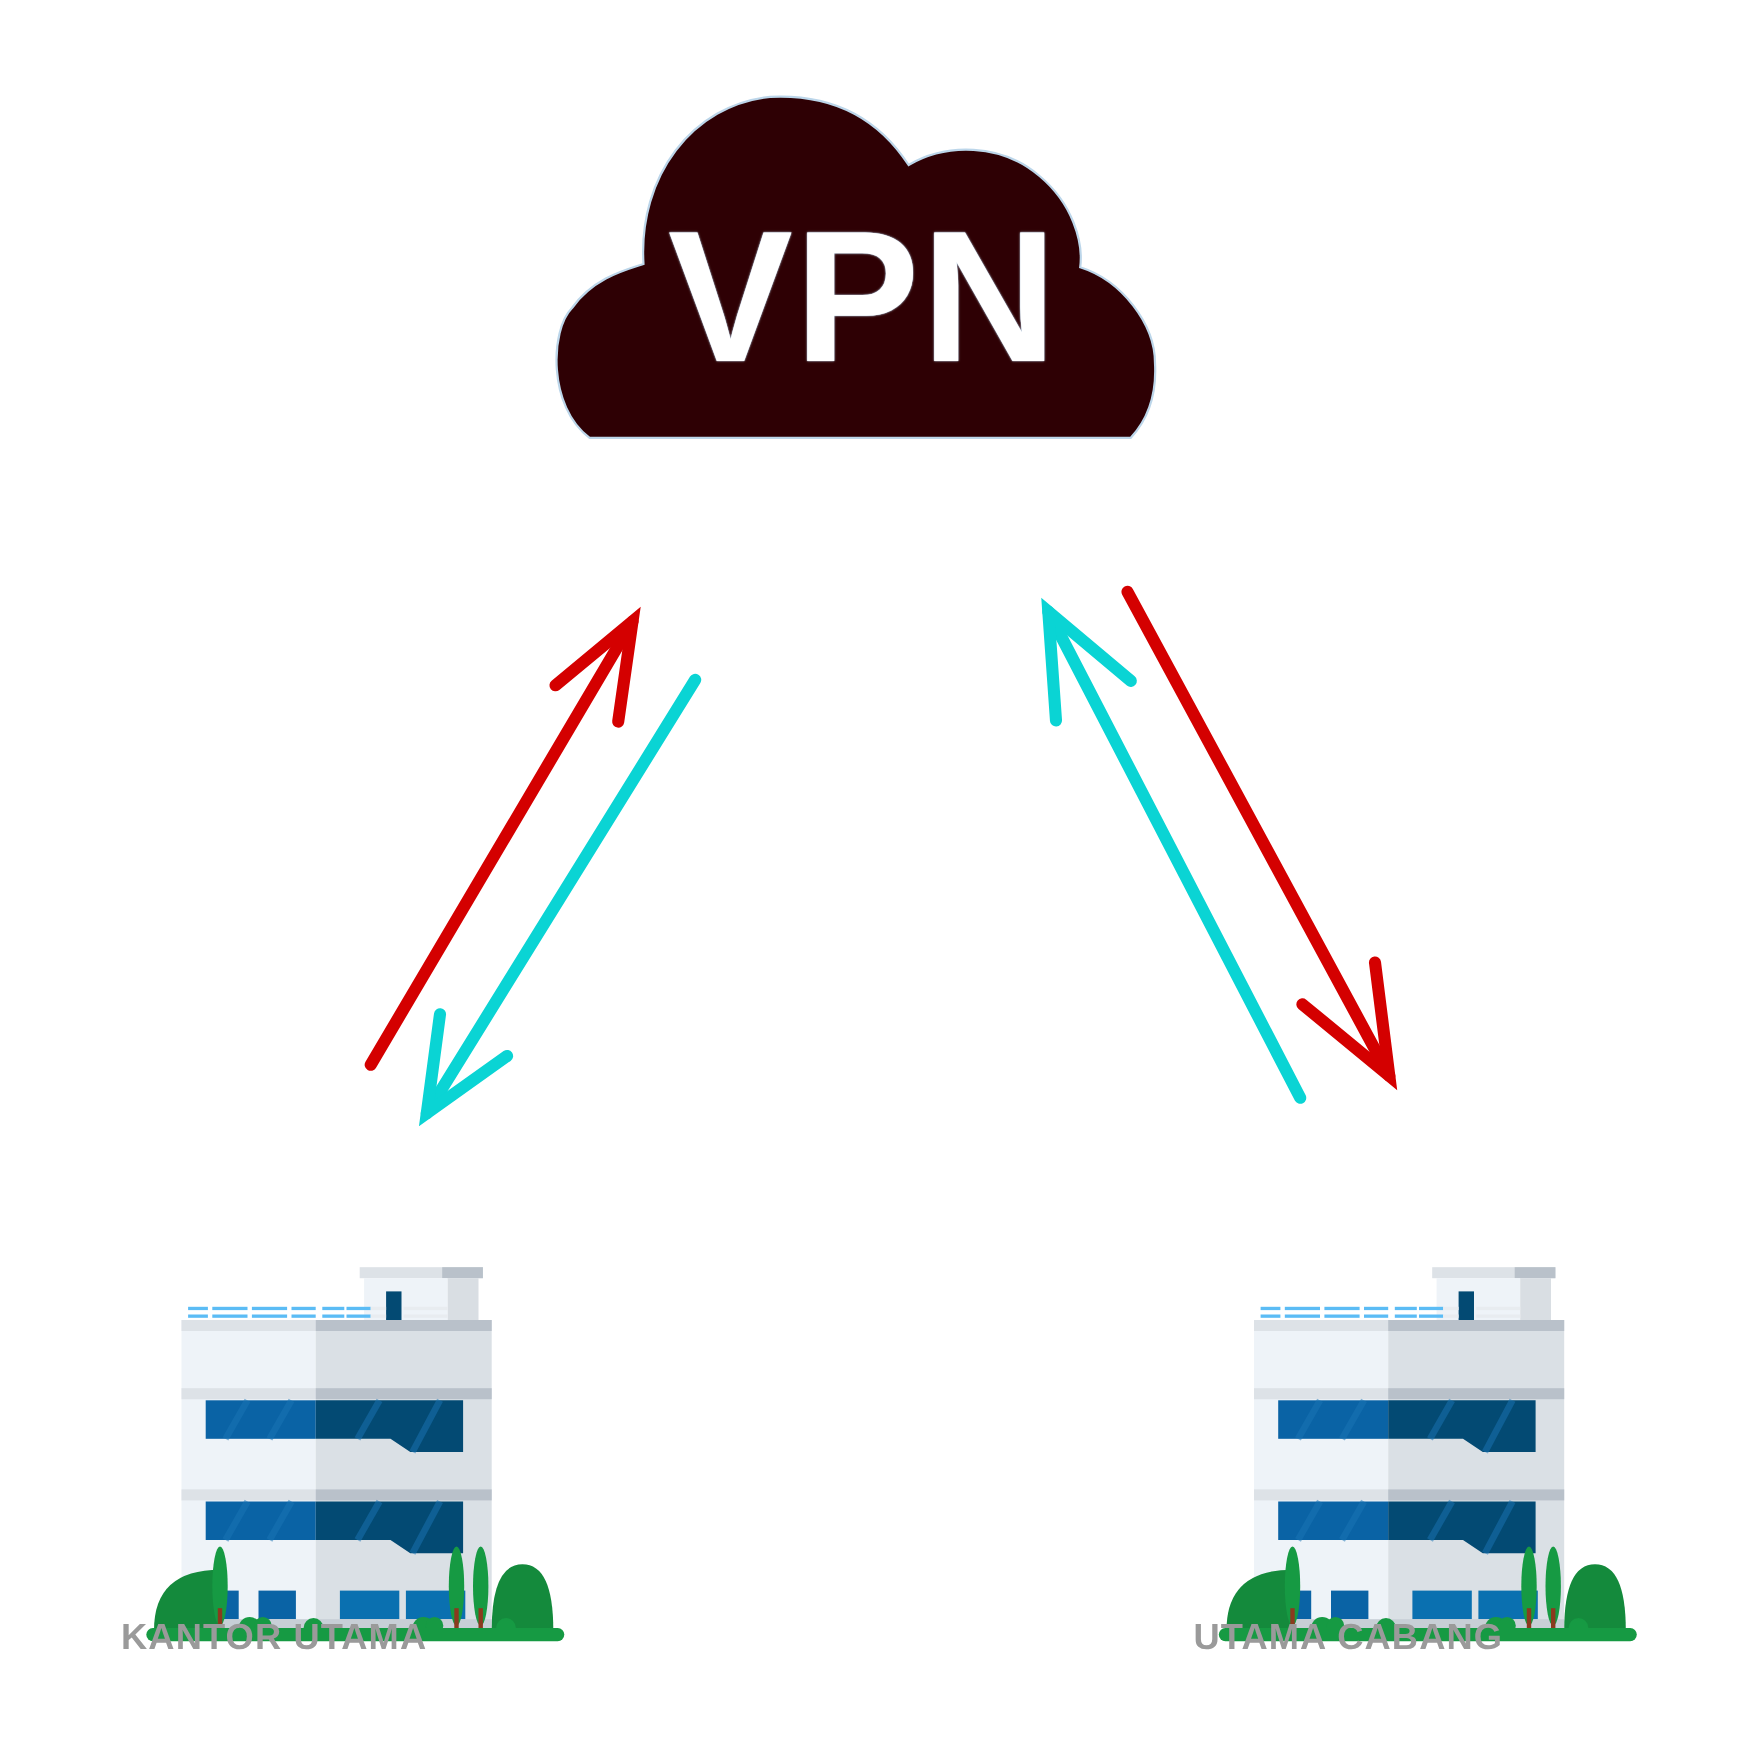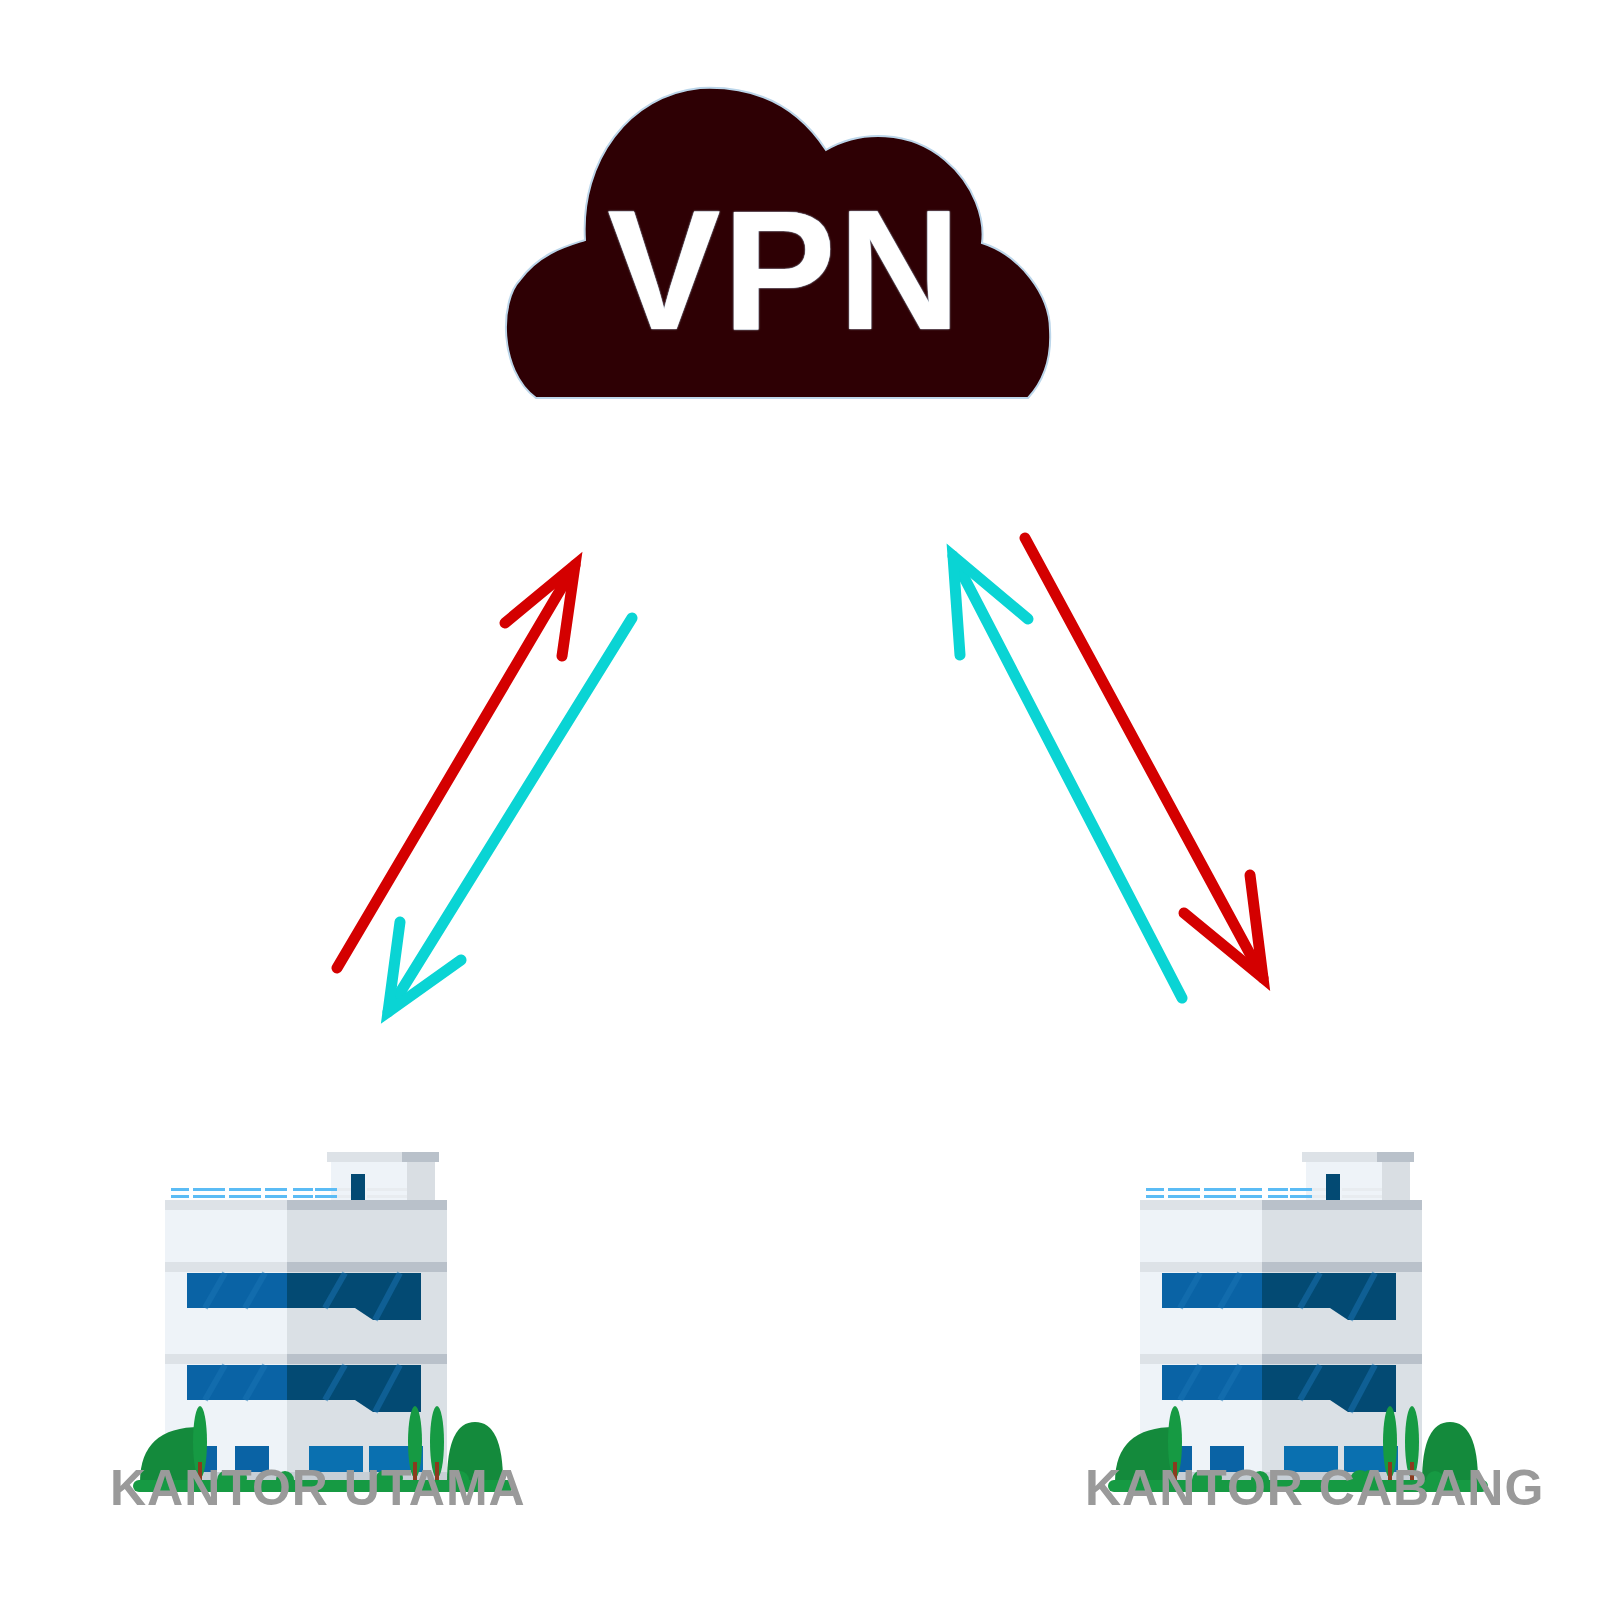--- a/index.html
+++ b/index.html
@@ -6,21 +6,21 @@
     body { width: 1600px; height: 1600px; position: relative; overflow: hidden; font-family: "Liberation Sans", sans-serif; }
     .layer { position: absolute; left: 0; top: 0; width: 1600px; height: 1600px; }
     .cloud-label {
       position: absolute; left: 600px; top: 185px; width: 370px; text-align: center;
       font-family: Liberation Sans, sans-serif; font-weight: bold; font-size: 170px; line-height: 170px;
       color: #ffffff; letter-spacing: 2px;
       text-shadow: 0 0 2px #bcd6ea, 0 0 1px #bcd6ea;
     }
     .office-label {
       position: absolute; font-family: "Liberation Sans", sans-serif; font-weight: bold;
-      font-size: 50px; line-height: 40px; color: #9a9a9a; letter-spacing: 1px; white-space: nowrap;
+      font-size: 33px; line-height: 40px; color: #9a9a9a; letter-spacing: 1px; white-space: nowrap;
     }
     #label-utama { left: 110px; top: 1468px; }
     #label-cabang { left: 1085px; top: 1468px; }
   </style>
 </head>
 <body>
 
 <svg class="layer" viewBox="0 0 1600 1600" xmlns="http://www.w3.org/2000/svg">
   <defs>
 
@@ -140,13 +140,13 @@
   <g transform="translate(155,1142)">
     <use href="#building"></use>
   </g>
   <g transform="translate(1130,1142)">
     <use href="#building"></use>
   </g>
 </svg>
 
 <div class="cloud-label">VPN</div>
 <div class="office-label" id="label-utama">KANTOR UTAMA</div>
-<div class="office-label" id="label-cabang">KANTOR CABANG</div>
+<div class="office-label" id="label-cabang">UTAMA CABANG</div>
 
 </body></html>

